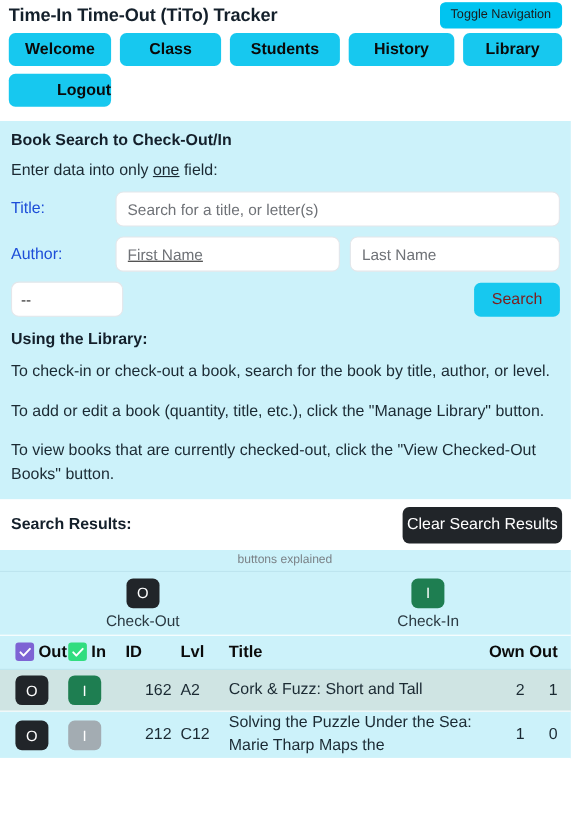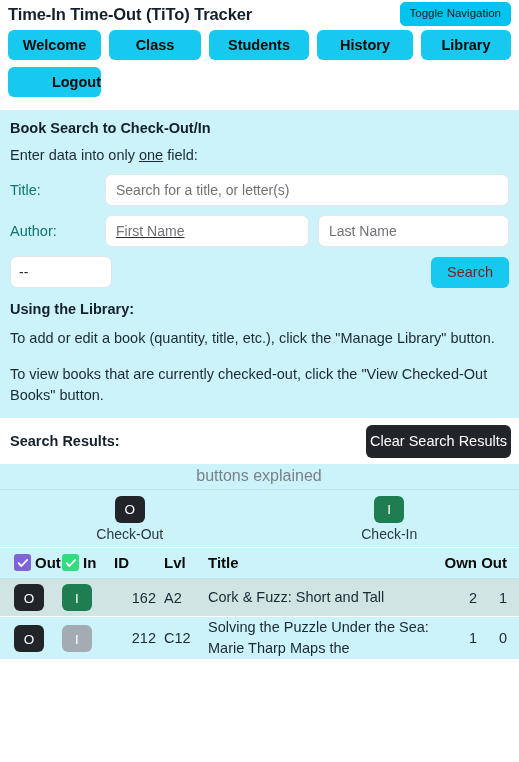--- a/index.html
+++ b/index.html
@@ -89,21 +89,21 @@
 
   .form-row {
     display: flex;
     align-items: center;
     margin-bottom: 9px;
   }
   .form-label {
     width: 95px;
     flex: none;
     font-size: 14.5px;
-    color: #0f766e;
+    color: #1d4ed8;
     line-height: 18px;
   }
   .txt {
     border: 1px solid #e3e6ea;
     border-radius: 7px;
     background: #ffffff;
     height: 32px;
     padding: 0 10px;
     font-size: 14px;
     color: #2b2b2b;
@@ -177,21 +177,21 @@
 
   
   .table {
     width: 519px;
     background: #ccf2fa;
     font-size: 14.5px;
     color: #1b2a33;
   }
   .explain-label {
     text-align: center;
-    font-size: 16px;
+    font-size: 11px;
     color: #7b8287;
     padding: 3px 1px 4px 0;
     border-bottom: 1px solid #bde5ef;
   }
   .explain-row {
     display: flex;
     padding: 6px 0 4px 0;
     border-bottom: 1px solid #ffffff;
   }
   .explain-cell {
@@ -302,20 +302,21 @@
   </div>
 
   <div class="form-row">
     <select class="sel">
       <option>--</option>
     </select>
     <button class="search-btn">Search</button>
   </div>
 
   <h3 class="using">Using the Library:</h3>
+  <p class="para">To check-in or check-out a book, search for the book by title, author, or level.</p>
   <p class="para">To add or edit a book (quantity, title, etc.), click the "Manage Library" button.</p>
   <p class="para">To view books that are currently checked-out, click the "View Checked-Out Books" button.</p>
 </div>
 
 <div class="results-bar">
   <div class="results-title">Search Results:</div>
   <button class="clear-btn">Clear Search Results</button>
 </div>
 
 <div class="table">

